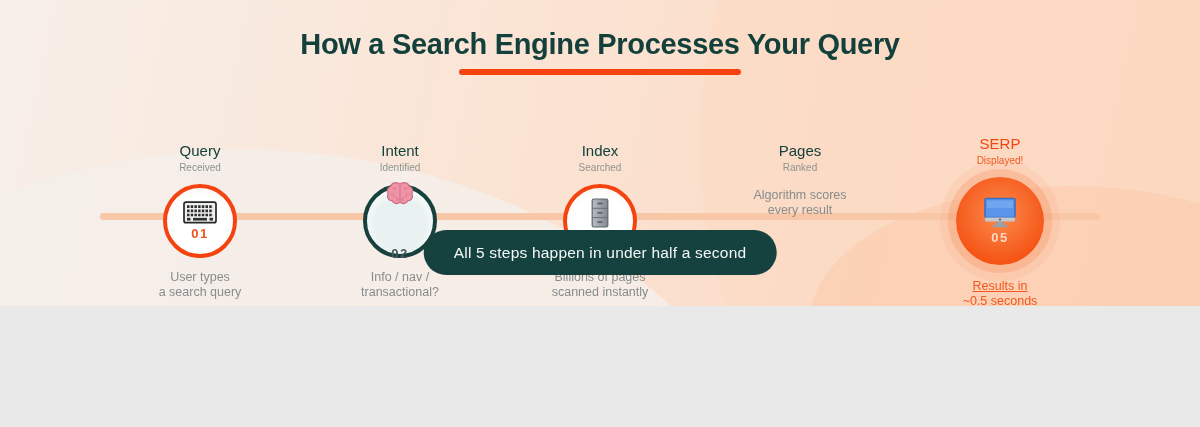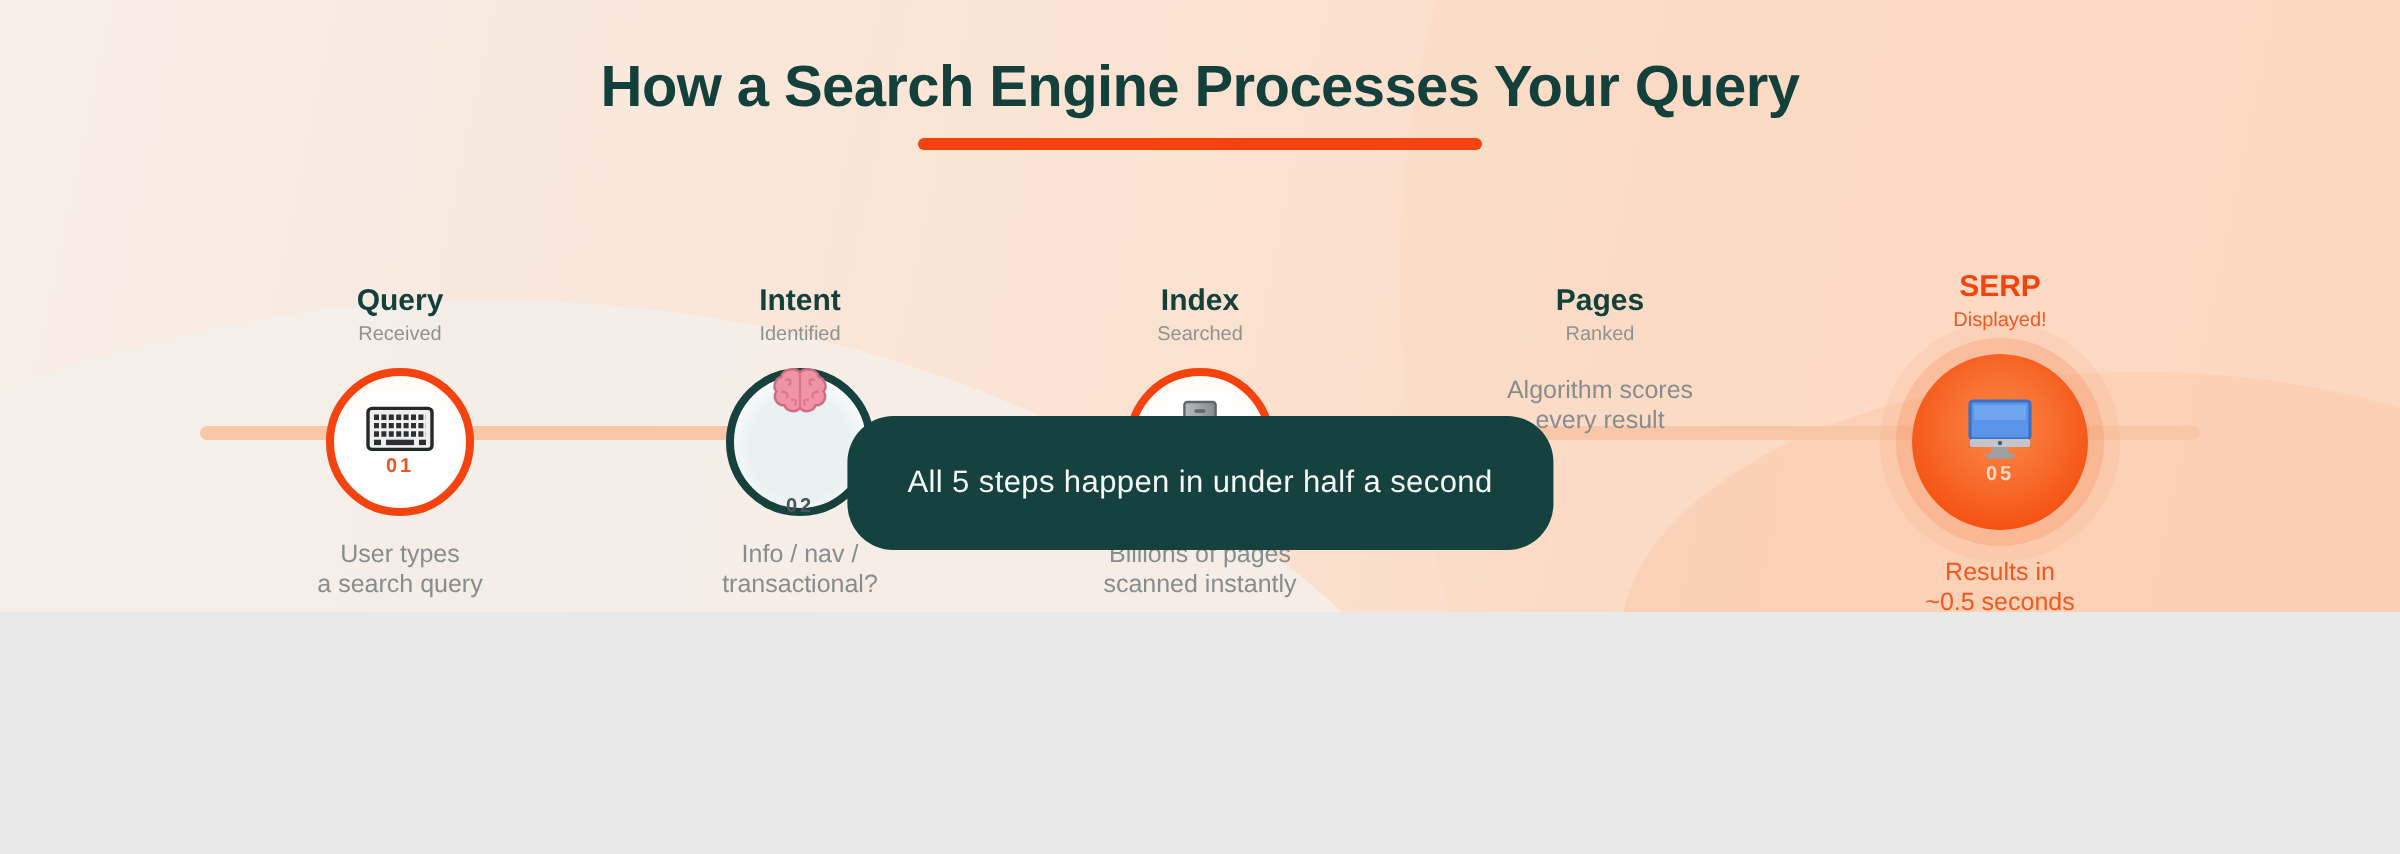--- a/index.html
+++ b/index.html
@@ -25,60 +25,60 @@
 
   .timeline-line{
     position:absolute;left:100px;top:213px;width:1000px;height:7px;
     border-radius:4px;background:#f8c7a8;z-index:1;
   }
 
   .steps{
     position:absolute;left:100px;top:142px;width:1000px;display:flex;z-index:2;
   }
   .step{width:200px;display:flex;flex-direction:column;align-items:center;text-align:center;}
-  .step-title{font-size:15px;line-height:18px;font-weight:700;color:#14403c;}
+  .step-title{font-size:15px;line-height:18px;font-weight:400;color:#14403c;}
   .step-subtitle{font-size:10px;line-height:16px;color:#8f938f;}
   .circle{
     width:66px;height:66px;border-radius:50%;margin-top:8px;
     display:flex;flex-direction:column;align-items:center;justify-content:center;gap:2px;
     box-sizing:content-box;
   }
   .step--orange .circle{
     border:4px solid #f4430e;
     background:radial-gradient(circle at 50% 55%, #ffffff 55%, #fdf3ea 100%);
   }
   .step--teal .circle{
     border:4px solid #17413d;
     background:radial-gradient(circle at 50% 55%, #e9f2f1 0%, #e9f2f1 52%, #ffffff 82%);
     gap:40px;
   }
-  .step-number{font-size:10px;font-weight:700;letter-spacing:1.5px;}
+  .step-number{font-size:13px;font-weight:700;letter-spacing:1.5px;}
   .step--orange .step-number{color:#f0541d;}
   .step--teal .step-number{color:#46555a;}
   .step-caption{
     margin-top:12px;font-size:12.5px;line-height:14.5px;color:#878c8d;white-space:pre-line;
   }
 
   
   .step--hero{margin-top:-7px;}
   .step--hero .step-title{color:#f4440e;}
   .step--hero .step-subtitle{color:#f2571f;}
   .step--hero .circle{
     width:88px;height:88px;border:none;margin-top:8px;
     background:radial-gradient(circle at 50% 42%, #fb8a4d 0%, #f86f30 38%, #f44d0d 82%);
     box-shadow:0 0 0 8px rgba(247,118,62,.22), 0 0 0 16px rgba(247,118,62,.08);
   }
   .step--hero .step-number{color:#ffd9c6;}
-  .step--hero .step-caption{margin-top:14px;color:#f2571f;}
+  .step--hero .step-caption{margin-top:14px;color:#f2571f;text-decoration:underline;}
 
   .icon{display:flex;align-items:center;justify-content:center;}
 
   .summary-pill{
     position:absolute;bottom:31px;left:50%;transform:translateX(-50%);
-    height:45px;line-height:45px;padding:11px 30px;border-radius:23px;
+    height:45px;line-height:45px;padding:0 30px;border-radius:23px;
     background:#15413e;color:#f4f8f6;font-size:15.5px;letter-spacing:.2px;white-space:nowrap;
     z-index:3;
   }
 </style>
 </head>
 <body>
 
 <div class="stage">
 
   <div class="blob blob-cream"></div>

